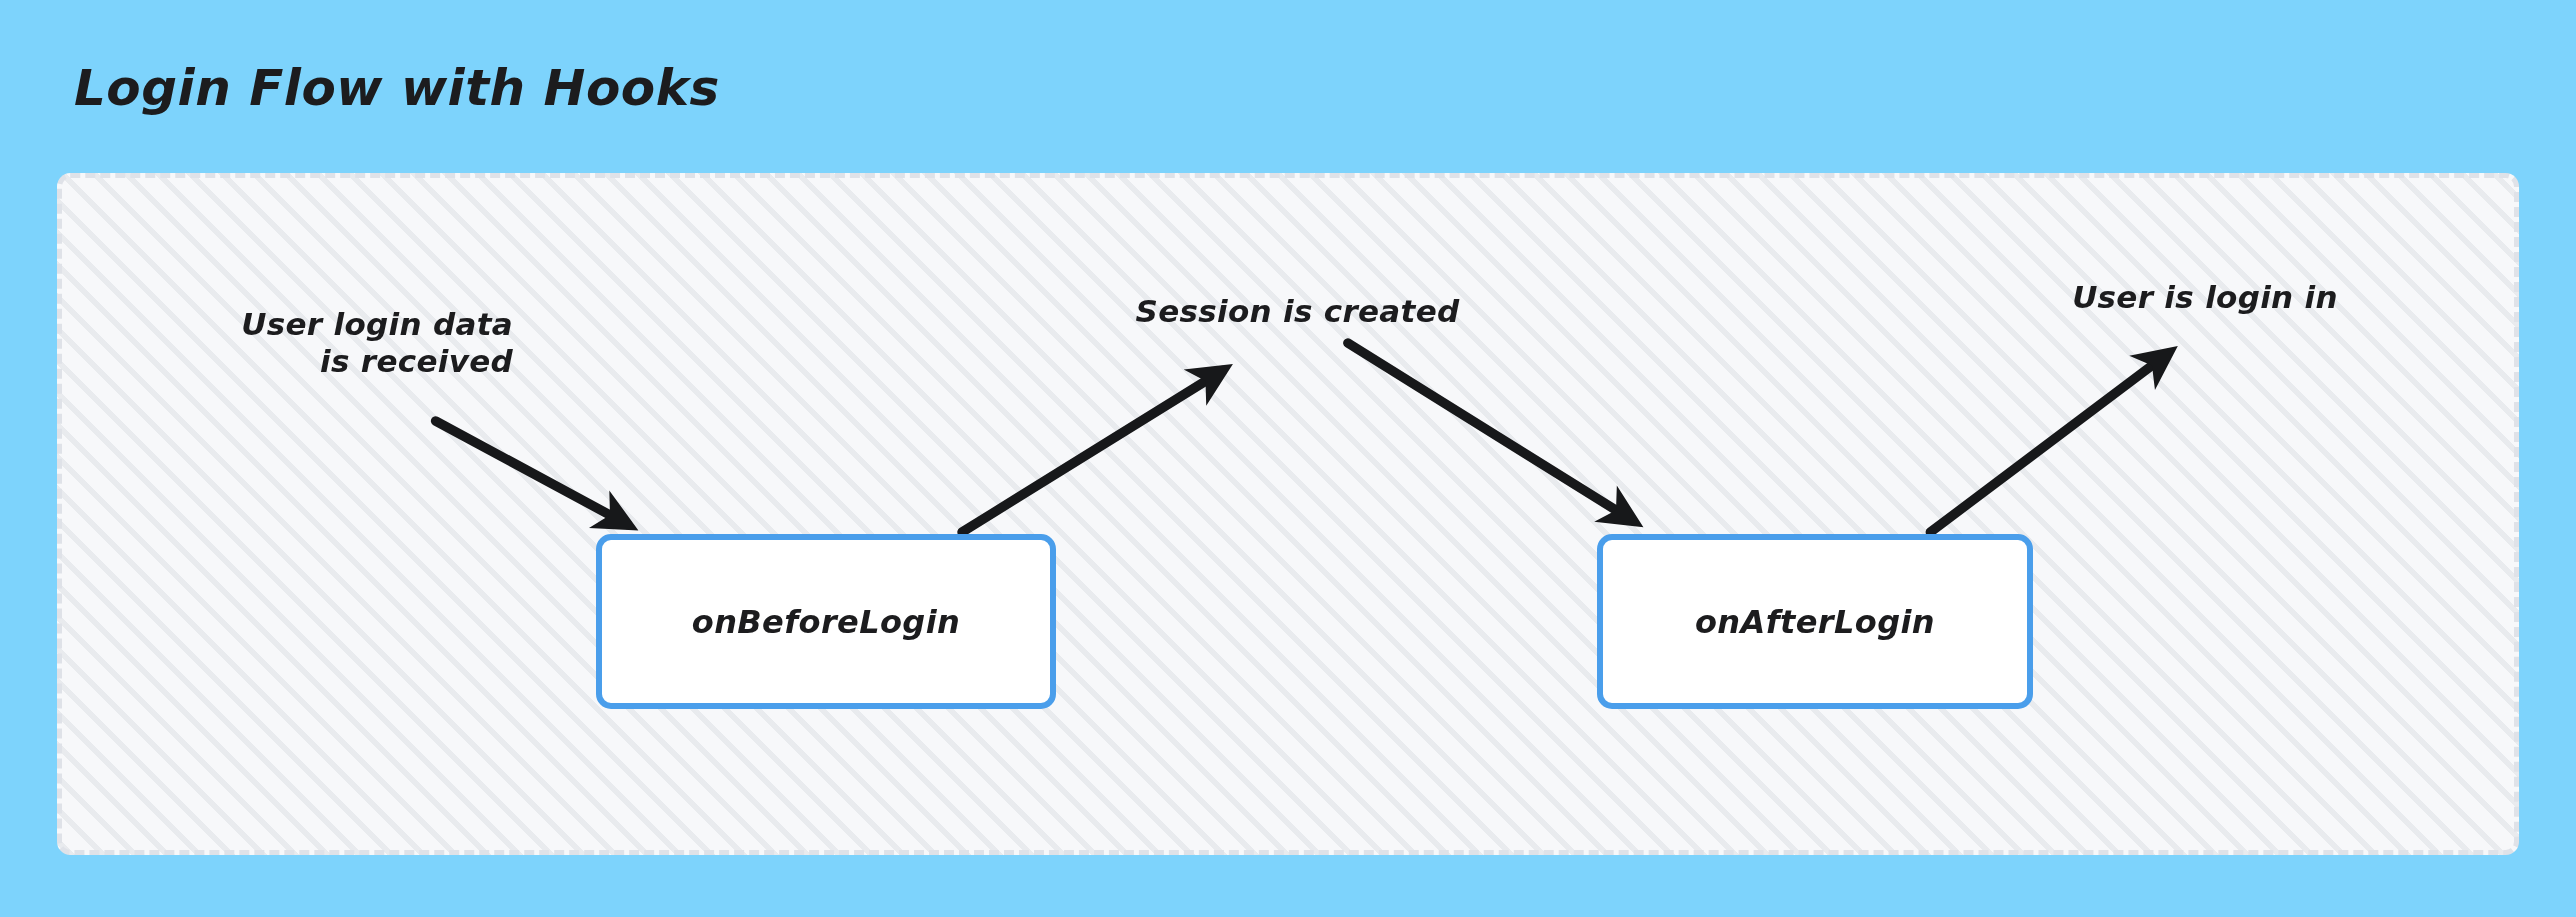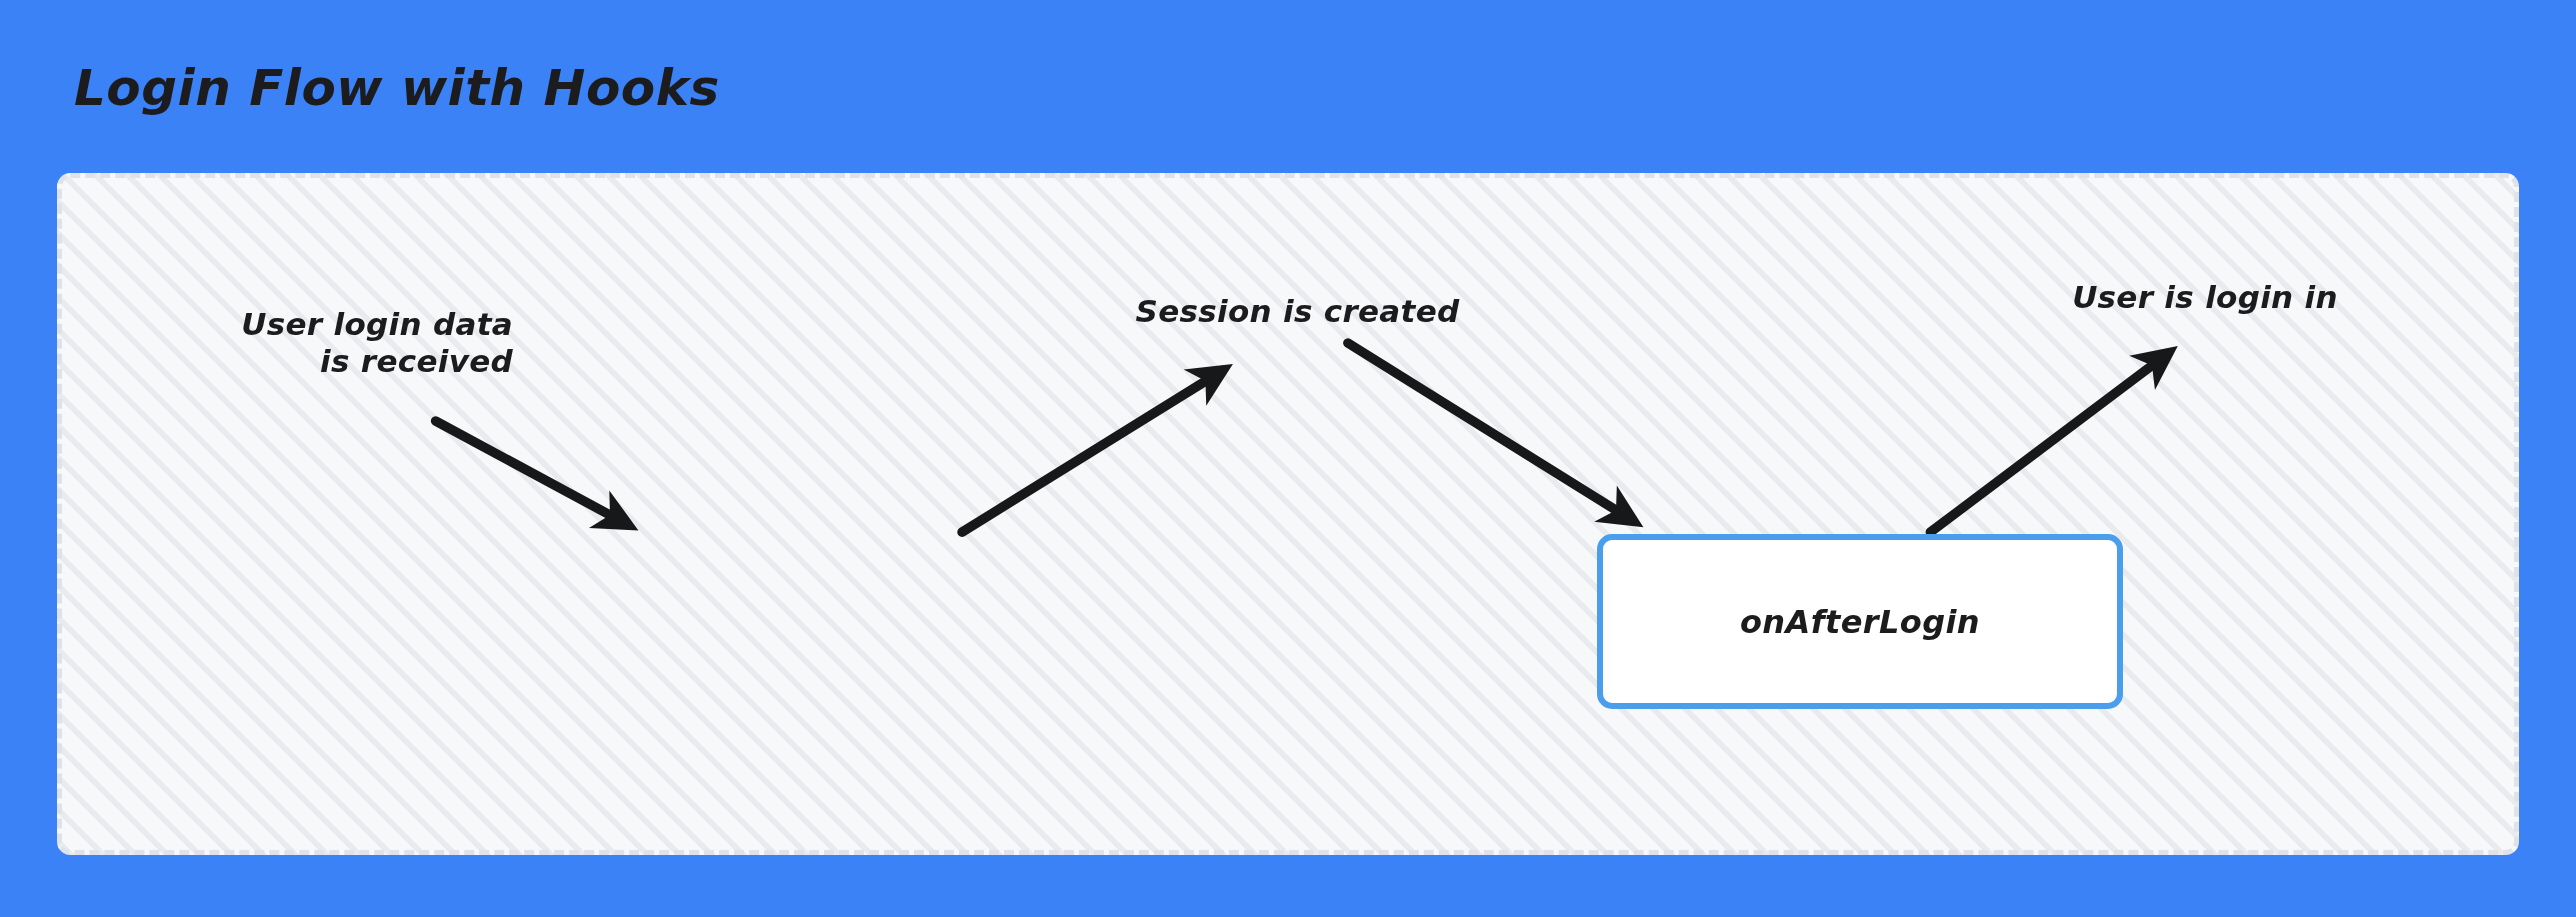--- a/index.html
+++ b/index.html
@@ -7,21 +7,21 @@
     padding: 0;
     background: #f8f9fb;
   }
   body {
     font-family: "DejaVu Sans", sans-serif;
   }
   #canvas {
     position: relative;
     width: 2576px;
     height: 917px;
-    background: #3b82f6;
+    background: #7dd3fc;
     overflow: hidden;
   }
 
   
   #diagram-title {
     position: absolute;
     left: 74px;
     top: 59px;
     font-family: "DejaVu Sans", sans-serif;
     font-size: 50px;
@@ -79,21 +79,21 @@
     font-family: "DejaVu Sans", sans-serif;
     font-size: 32px;
     font-weight: 700;
     font-style: italic;
     letter-spacing: 0.4px;
     color: #1c1c1e;
     white-space: nowrap;
   }
 
   #node-before-login { left: 596px; top: 534px; width: 460px; height: 175px; }
-  #node-after-login  { left: 1597px; top: 534px; width: 526px; height: 175px; }
+  #node-after-login  { left: 1597px; top: 534px; width: 436px; height: 175px; }
 
   
   .edge-label {
     position: absolute;
     font-family: "DejaVu Sans", sans-serif;
     font-size: 31px;
     font-weight: 700;
     font-style: italic;
     letter-spacing: 0.3px;
     color: #1c1c1e;
@@ -131,19 +131,22 @@
     <line x1="2031" y1="560" x2="2281" y2="372" stroke="#17181a" stroke-width="10" stroke-linecap="round" marker-end="url(#head)"></line>
   </svg>
 
   <div class="edge-label" id="edge-label-login-data">User login data
 is received</div>
 
   <div class="edge-label" id="edge-label-session">Session is created</div>
 
   <div class="edge-label" id="edge-label-logged-in">User is login in</div>
 
+  <div class="node-box" id="node-before-login">
+    <span class="node-label">onBeforeLogin</span>
+  </div>
 
   <div class="node-box" id="node-after-login">
     <span class="node-label">onAfterLogin</span>
   </div>
 
 </div>
 
 
 </body></html>

